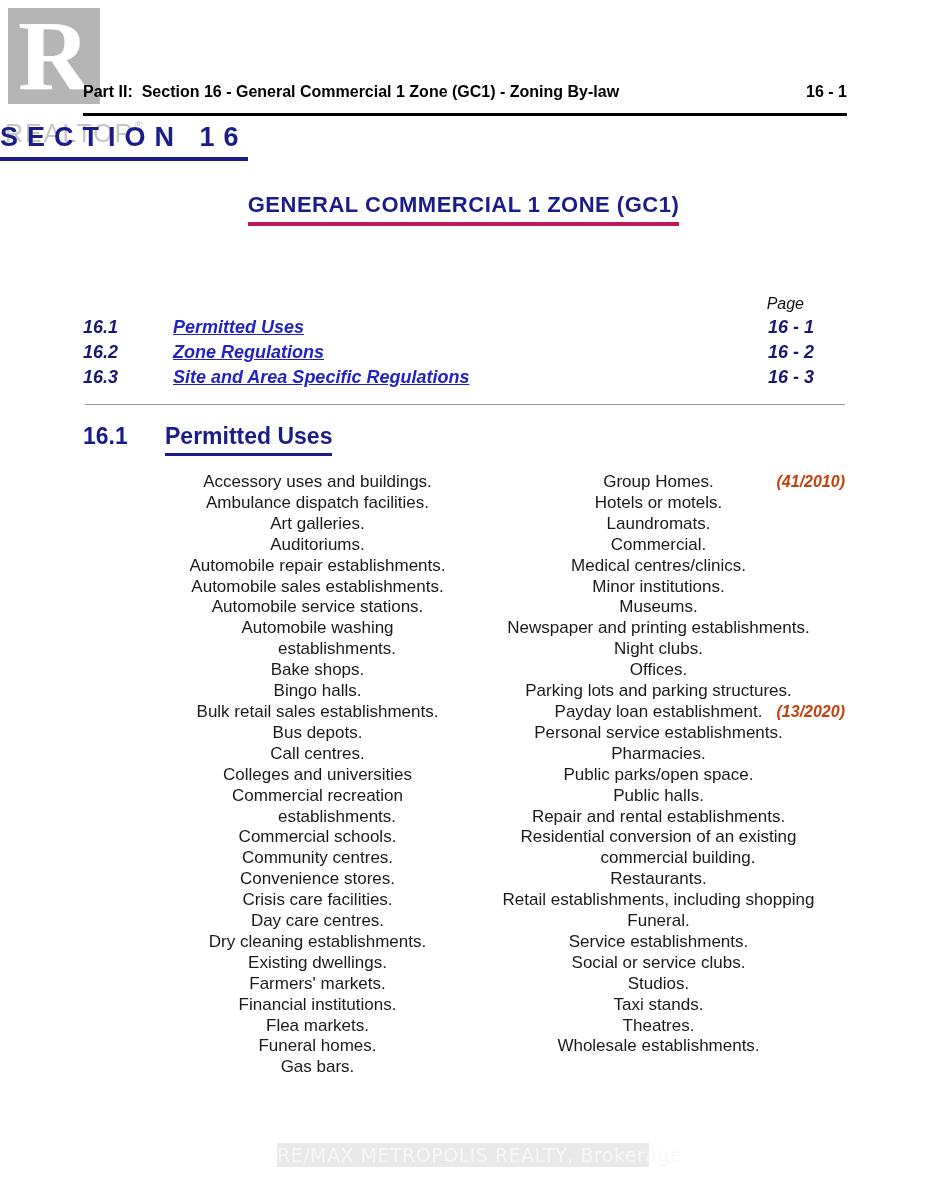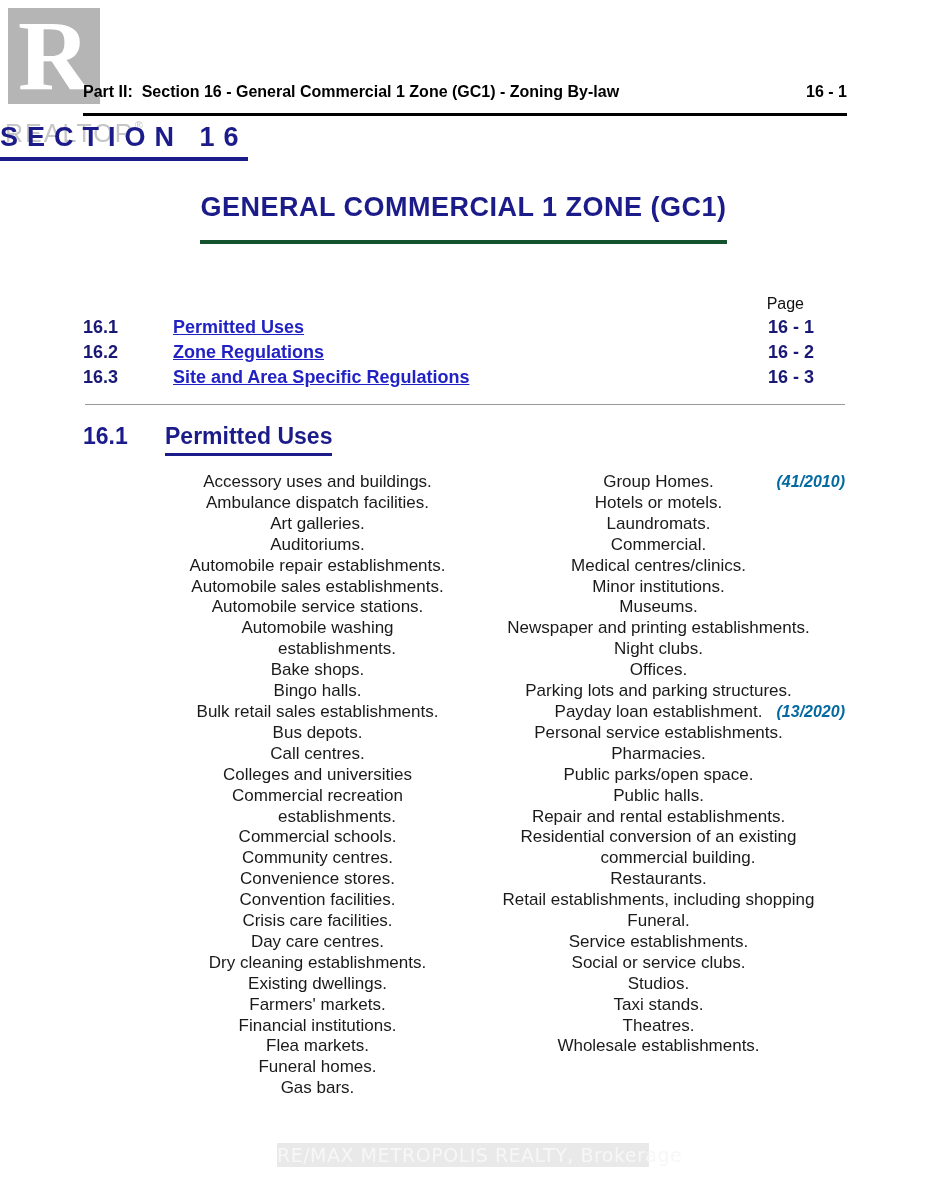--- a/index.html
+++ b/index.html
@@ -39,26 +39,26 @@
   .header-title { white-space:pre; }
 
   
   .section-title { position:absolute; top:122px; left:0; right:0; text-align:left; z-index:2; }
   .section-title .inner {
     display:inline-block; font-size:27px; font-weight:700; color:#1b1b8a;
     letter-spacing:9px; border-bottom:4px solid #1b1b8a; padding-bottom:4px;
   }
   .zone-title { position:absolute; top:192px; left:0; right:0; text-align:center; z-index:2; }
   .zone-title .inner {
-    display:inline-block; font-size:27px; font-weight:700; color:#1b1b8a;
-    letter-spacing:0.5px; border-bottom:4px solid #14532d; padding-bottom:17px;
-  }
-
-  
-  .toc { position:absolute; top:295px; left:83px; width:731px; z-index:2; }
+    display:inline-block; font-size:22px; font-weight:700; color:#1b1b8a;
+    letter-spacing:0.5px; border-bottom:4px solid #be185d; padding-bottom:4px;
+  }
+
+  
+  .toc { position:absolute; top:295px; left:83px; width:731px; z-index:2;font-style:italic; }
   .toc-page-label {
     text-align:right; font-weight:400; font-size:16px; color:#111111;
     margin-bottom:3px; padding-right:10px;
   }
   .toc-row { display:flex; height:25px; line-height:23px; font-size:18px; font-weight:700; }
   .toc-num { width:90px; color:#191975; }
   .toc-link-cell { flex:1; }
   .toc-link { color:#2222c4; text-decoration:underline; cursor:pointer; }
   .toc-page { width:90px; text-align:right; color:#191975; }
 
@@ -74,21 +74,21 @@
   
   .uses-list {
     position:absolute; top:472px; left:163px; right:82px; z-index:2;
     display:grid; grid-template-columns:309px 1fr;
     font-size:17px; line-height:20.9px; color:#1a1a1a;text-align:center;
   }
   .list-line { position:relative; white-space:nowrap; }
   .list-line.indent { padding-left:39px; }
   .annotation {
     position:absolute; right:0; top:0;
-    color:#0369a1; font-weight:700; font-style:italic; font-size:16px;
+    color:#c2410c; font-weight:700; font-style:italic; font-size:16px;
   }
 
   
   .footer-watermark {
     position:absolute; top:1143px; left:277px; width:372px; height:24px;
     background:#e9e9e9; color:#f7f7f7;
     font-family:"DejaVu Sans",sans-serif; font-size:19px;
     text-align:center; line-height:24px; letter-spacing:0.5px; white-space:nowrap;
   }
 </style>
@@ -157,21 +157,20 @@
         <div class="list-line"><span>Bingo halls.</span></div>
         <div class="list-line"><span>Bulk retail sales establishments.</span></div>
         <div class="list-line"><span>Bus depots.</span></div>
         <div class="list-line"><span>Call centres.</span></div>
         <div class="list-line"><span>Colleges and universities</span></div>
         <div class="list-line"><span>Commercial recreation</span></div>
         <div class="list-line indent"><span>establishments.</span></div>
         <div class="list-line"><span>Commercial schools.</span></div>
         <div class="list-line"><span>Community centres.</span></div>
         <div class="list-line"><span>Convenience stores.</span></div>
-        <div class="list-line"><span>Convention facilities.</span></div>
         <div class="list-line"><span>Crisis care facilities.</span></div>
         <div class="list-line"><span>Day care centres.</span></div>
         <div class="list-line"><span>Dry cleaning establishments.</span></div>
         <div class="list-line"><span>Existing dwellings.</span></div>
         <div class="list-line"><span>Farmers' markets.</span></div>
         <div class="list-line"><span>Financial institutions.</span></div>
         <div class="list-line"><span>Flea markets.</span></div>
         <div class="list-line"><span>Funeral homes.</span></div>
         <div class="list-line"><span>Gas bars.</span></div>
       </div>

